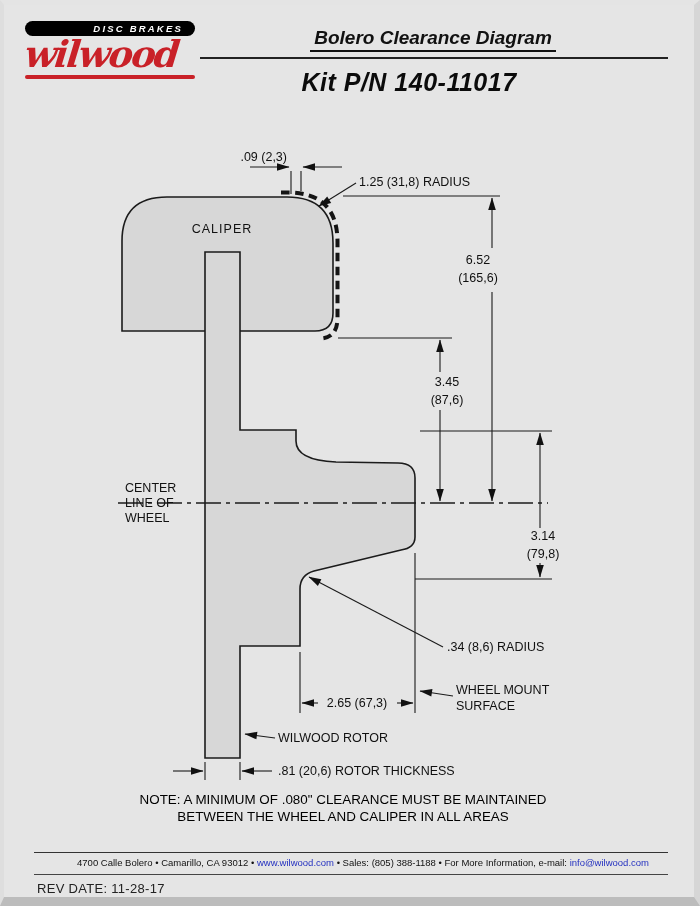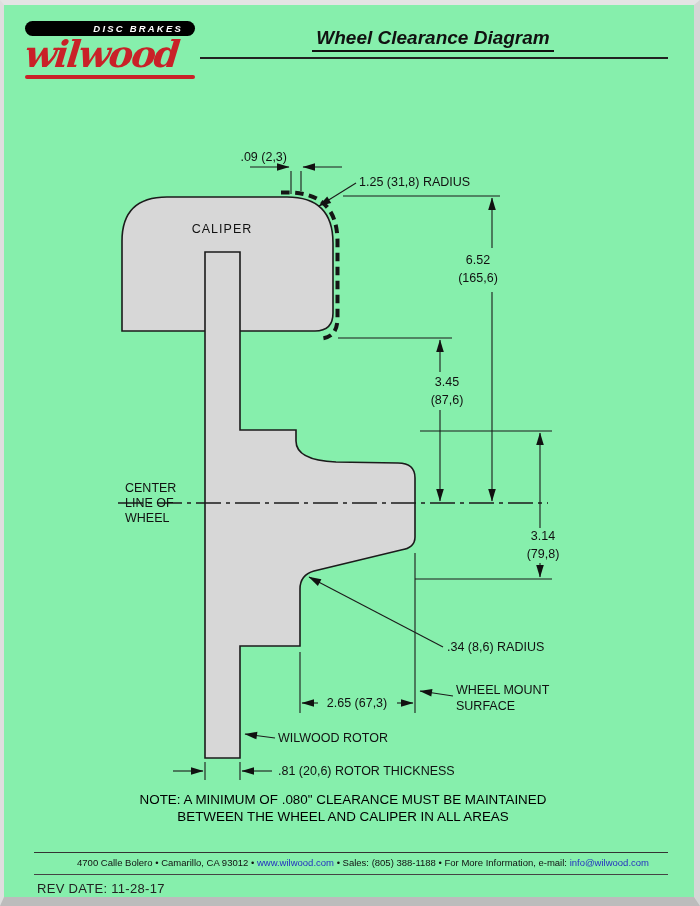--- a/index.html
+++ b/index.html
@@ -1,18 +1,18 @@
 <!DOCTYPE html>
 <html><head>
 <meta charset="utf-8">
 <style>
   html,body{margin:0;padding:0;width:700px;height:906px;overflow:hidden;background:#c9c9c9;
             font-family:"Liberation Sans",sans-serif;}
   .page{position:absolute;left:0;top:0;width:700px;height:906px;box-sizing:border-box;
-        background:#86efac;border-top:5px solid #e4e4e4;border-left:4px solid #dedede;
+        background:#e5e5e5;border-top:5px solid #e4e4e4;border-left:4px solid #dedede;
         border-right:6px solid #d6d6d6;border-bottom:9px solid #bcbcbc;}
   
   .logo{position:absolute;left:21px;top:16px;width:170px;}
   .logo-bar{background:#000;color:#fff;border-radius:8px;height:15px;line-height:15px;
             font-size:9.5px;font-weight:bold;font-style:italic;letter-spacing:2.2px;
             text-align:right;padding-right:12px;box-sizing:border-box;}
   .logo-script{font-family:"DejaVu Serif",serif;font-style:italic;font-weight:bold;
                color:#c92128;font-size:37px;line-height:40px;letter-spacing:-2px;
                transform:skewX(-6deg);margin-top:-2px;}
   .logo-underline{height:3.5px;background:#c92128;margin-top:1px;border-radius:2px;}
@@ -38,25 +38,28 @@
 
   <header>
     <div class="logo">
       <div class="logo-bar">
         <span>DISC BRAKES</span>
       </div>
       <div class="logo-script">wilwood</div>
       <div class="logo-underline"></div>
     </div>
     <div class="doc-title">
-      <span>Wheel Clearance Diagram</span>
+      <span>Bolero Clearance Diagram</span>
     </div>
     <div class="header-rule"></div>
   </header>
 
+  <div class="kit-title">
+    <span>Kit P/N 140-11017</span>
+  </div>
 
   <svg class="diagram" width="690" height="892" viewBox="4 5 690 892" xmlns="http://www.w3.org/2000/svg">
     <defs>
       <marker id="arr" markerWidth="14" markerHeight="10" refX="12.5" refY="5" orient="auto" markerUnits="userSpaceOnUse">
         <path d="M0.5,1.2 L13,5 L0.5,8.8 Z" fill="#111"></path>
       </marker>
     </defs>
 
     <path fill="#d7d7d7" stroke="#1b1b1b" stroke-width="1.6" d="M 122 331 L 122 241 Q 122 197 167 197 L 287 197 Q 333 197 333 243 L 333 313 Q 333 331 315 331 Z"></path>
 

